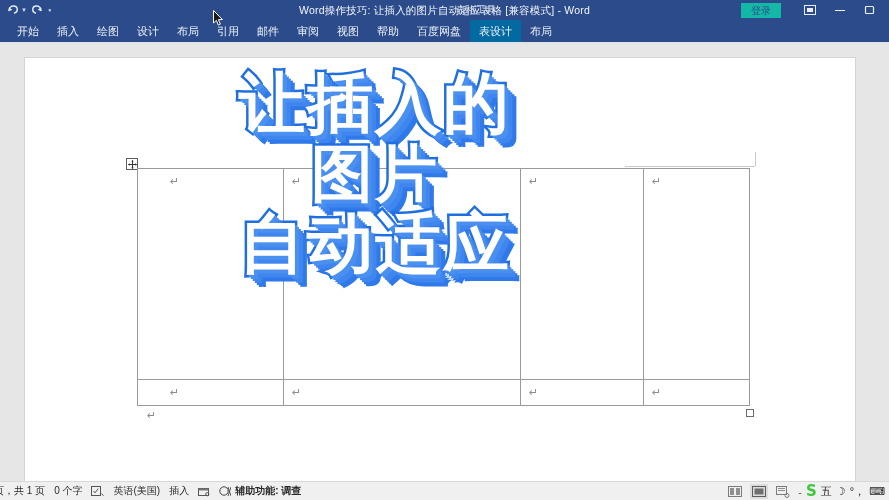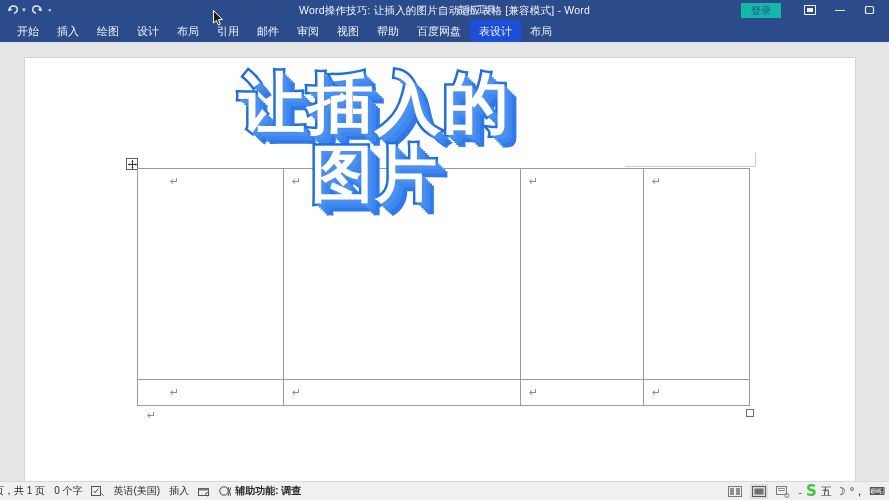--- a/index.html
+++ b/index.html
@@ -69,21 +69,21 @@
     width: 889px; height: 22px;
     background: #2b4b8a;
     display: flex; align-items: center;
   }
   .tab {
     color: #eef2fa; font-size: 11px;
     padding: 0 9px; height: 22px; line-height: 22px;
     white-space: nowrap;
   }
   .tab.first { margin-left: 8px; }
-  .tab.active { background: #1d4ed8; }
+  .tab.active { background: #0369a1; }
   .tellme {
     display: flex; align-items: center; gap: 5px;
     margin-left: 14px; color: #eef2fa; font-size: 11px;
     height: 22px;
   }
   .tellme svg { display: block; }
 
   .ribbon-underline {
     position: absolute; left: 0; top: 42px; width: 889px; height: 2px;
     background: #dfe3ea;
@@ -314,20 +314,21 @@
         <div class="resizehandle" style="left:609px; top:241px;"></div>
       </div>
 
       <span class="parabelow" style="left:122px; top:352px; color:#8c8c8c; font-size:11px;">↵</span>
     </div>
   </div>
 
   <div class="overlay">
     <div class="ol-line l1">让插入的</div>
     <div class="ol-line l2">图片</div>
+    <div class="ol-line l3">自动适应</div>
   </div>
 
   <div class="statusbar">
     <div class="sb-left">
       <span class="sb-item" style="margin-left:-6px;">页，共 1 页</span>
       <span class="sb-item">0 个字</span>
       <span class="sb-icon">
         <svg width="13" height="11" viewBox="0 0 13 11">
             <rect x="0.5" y="0.5" width="9" height="9" fill="none" stroke="#555" stroke-width="1"></rect>
             <path d="M2.5 5 L4 6.8 L7.2 2.6" fill="none" stroke="#555" stroke-width="1"></path>

